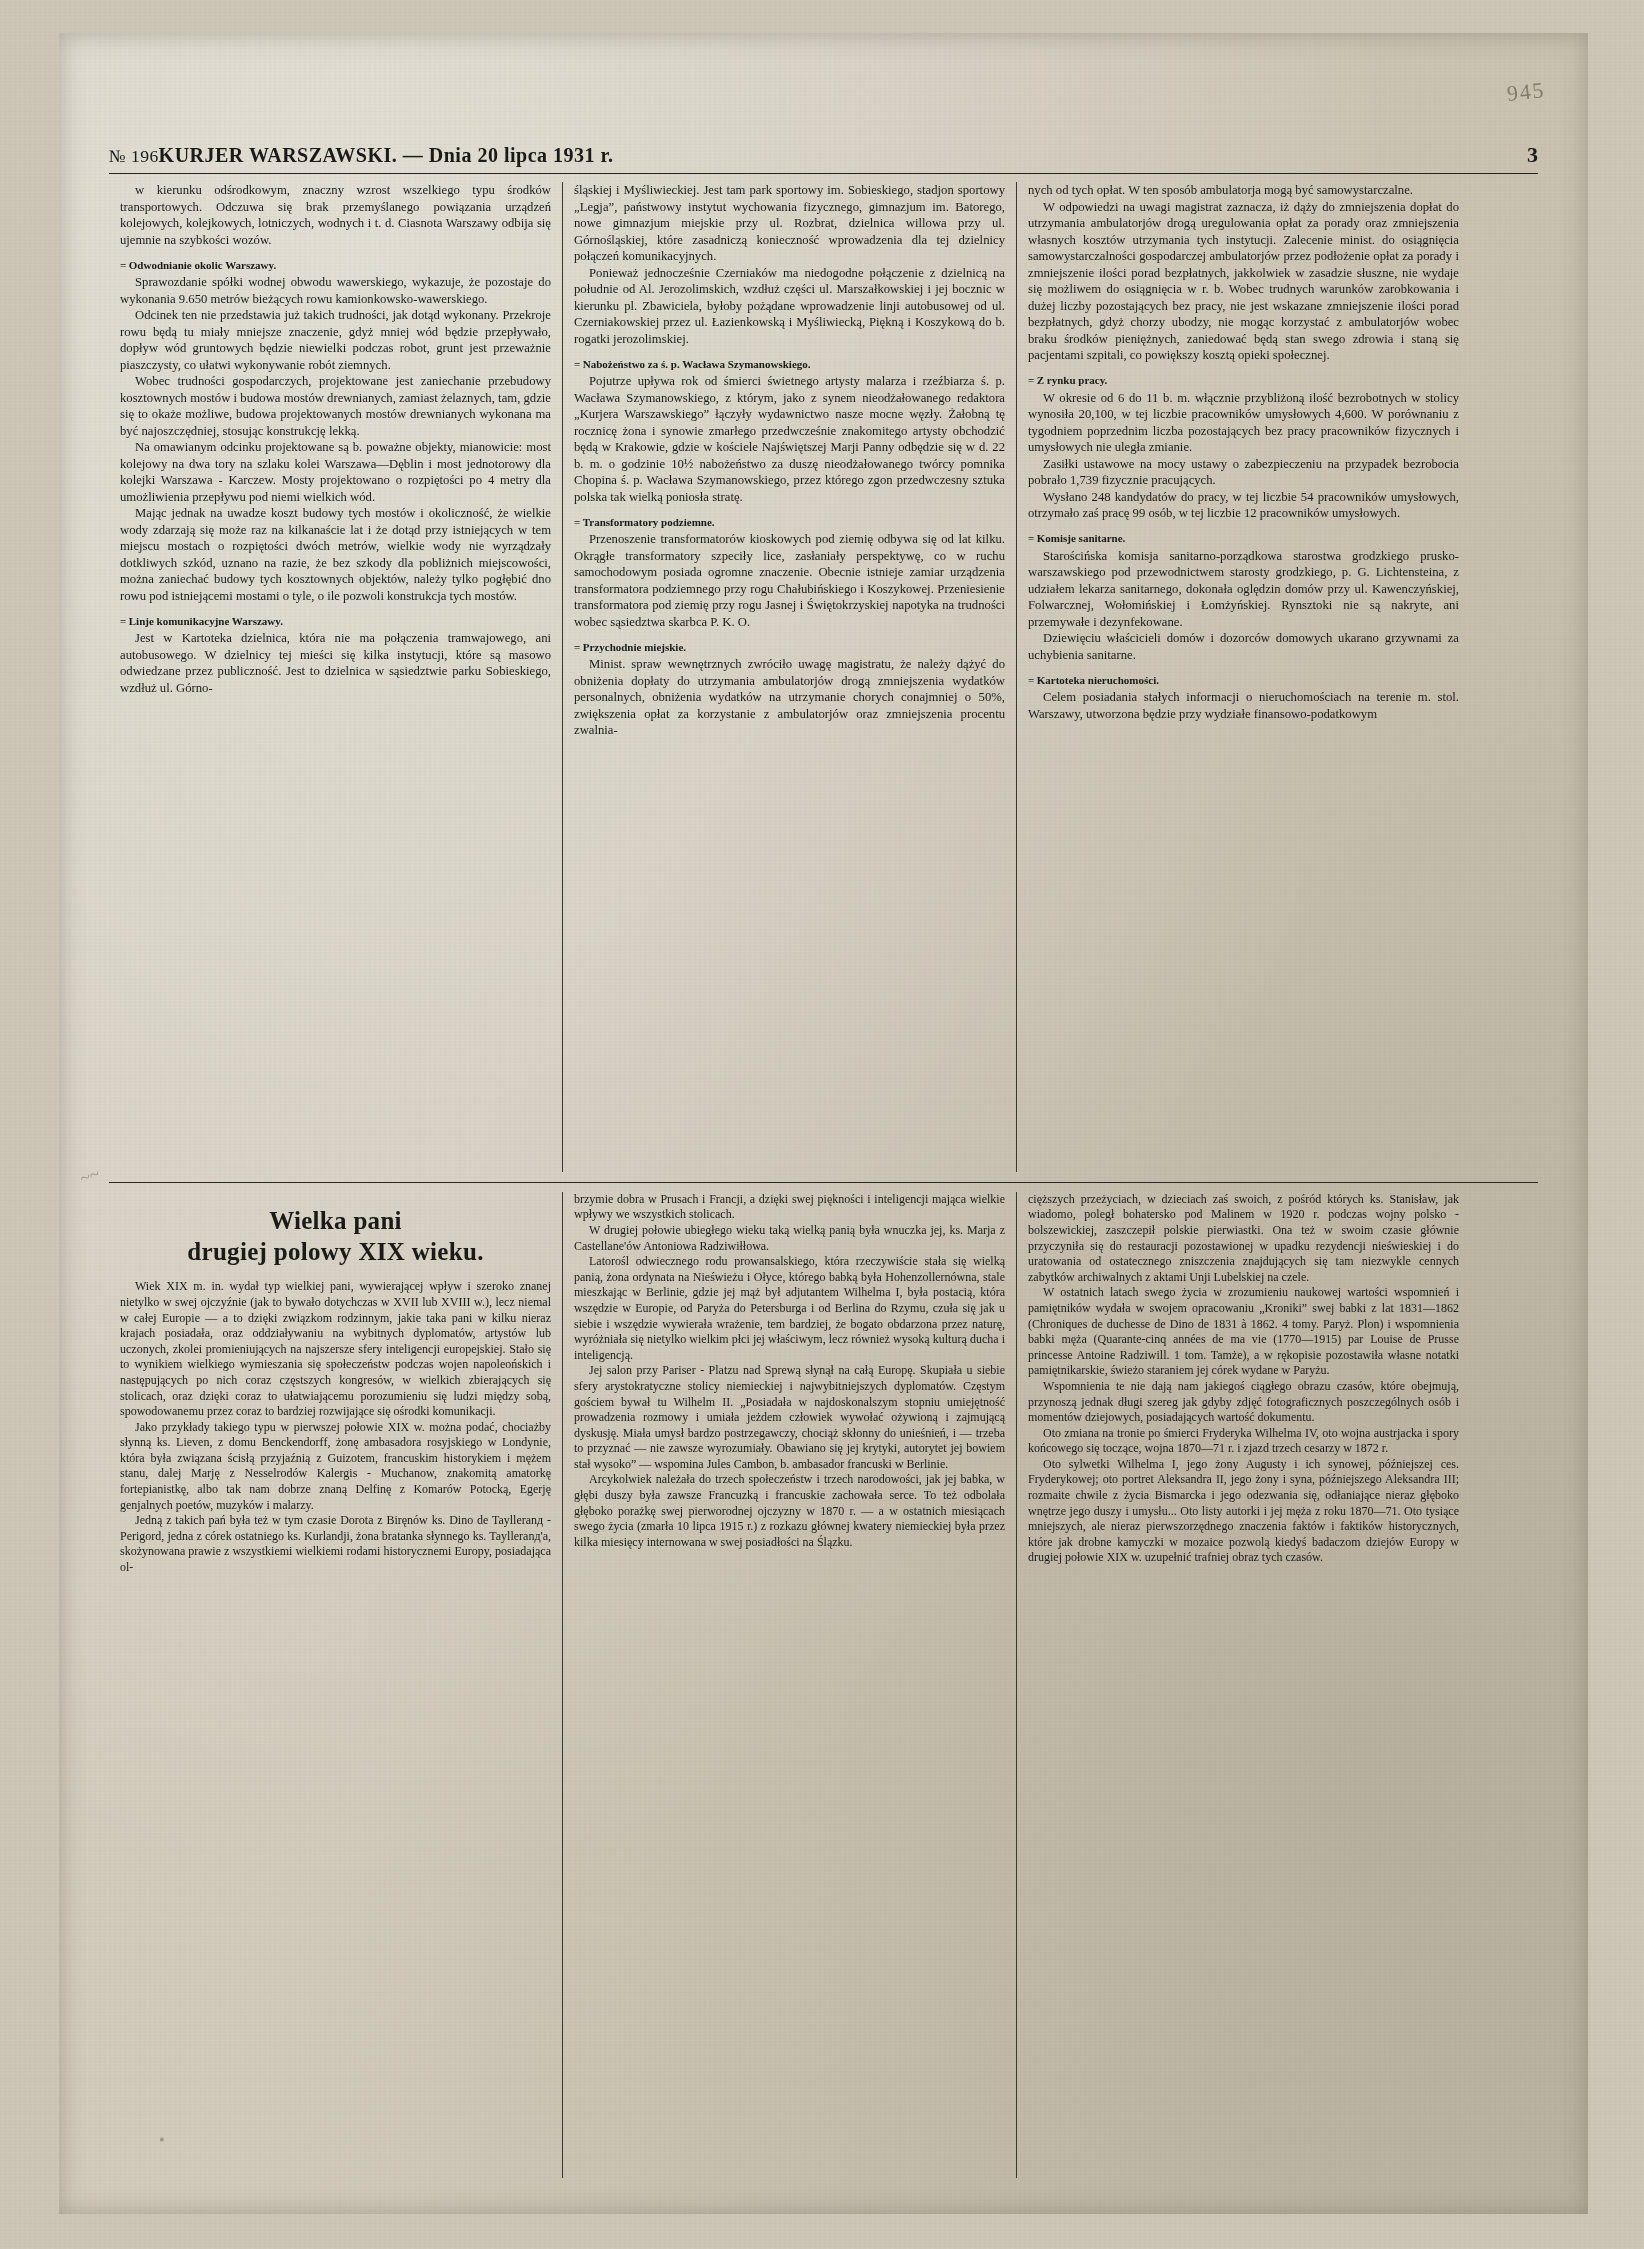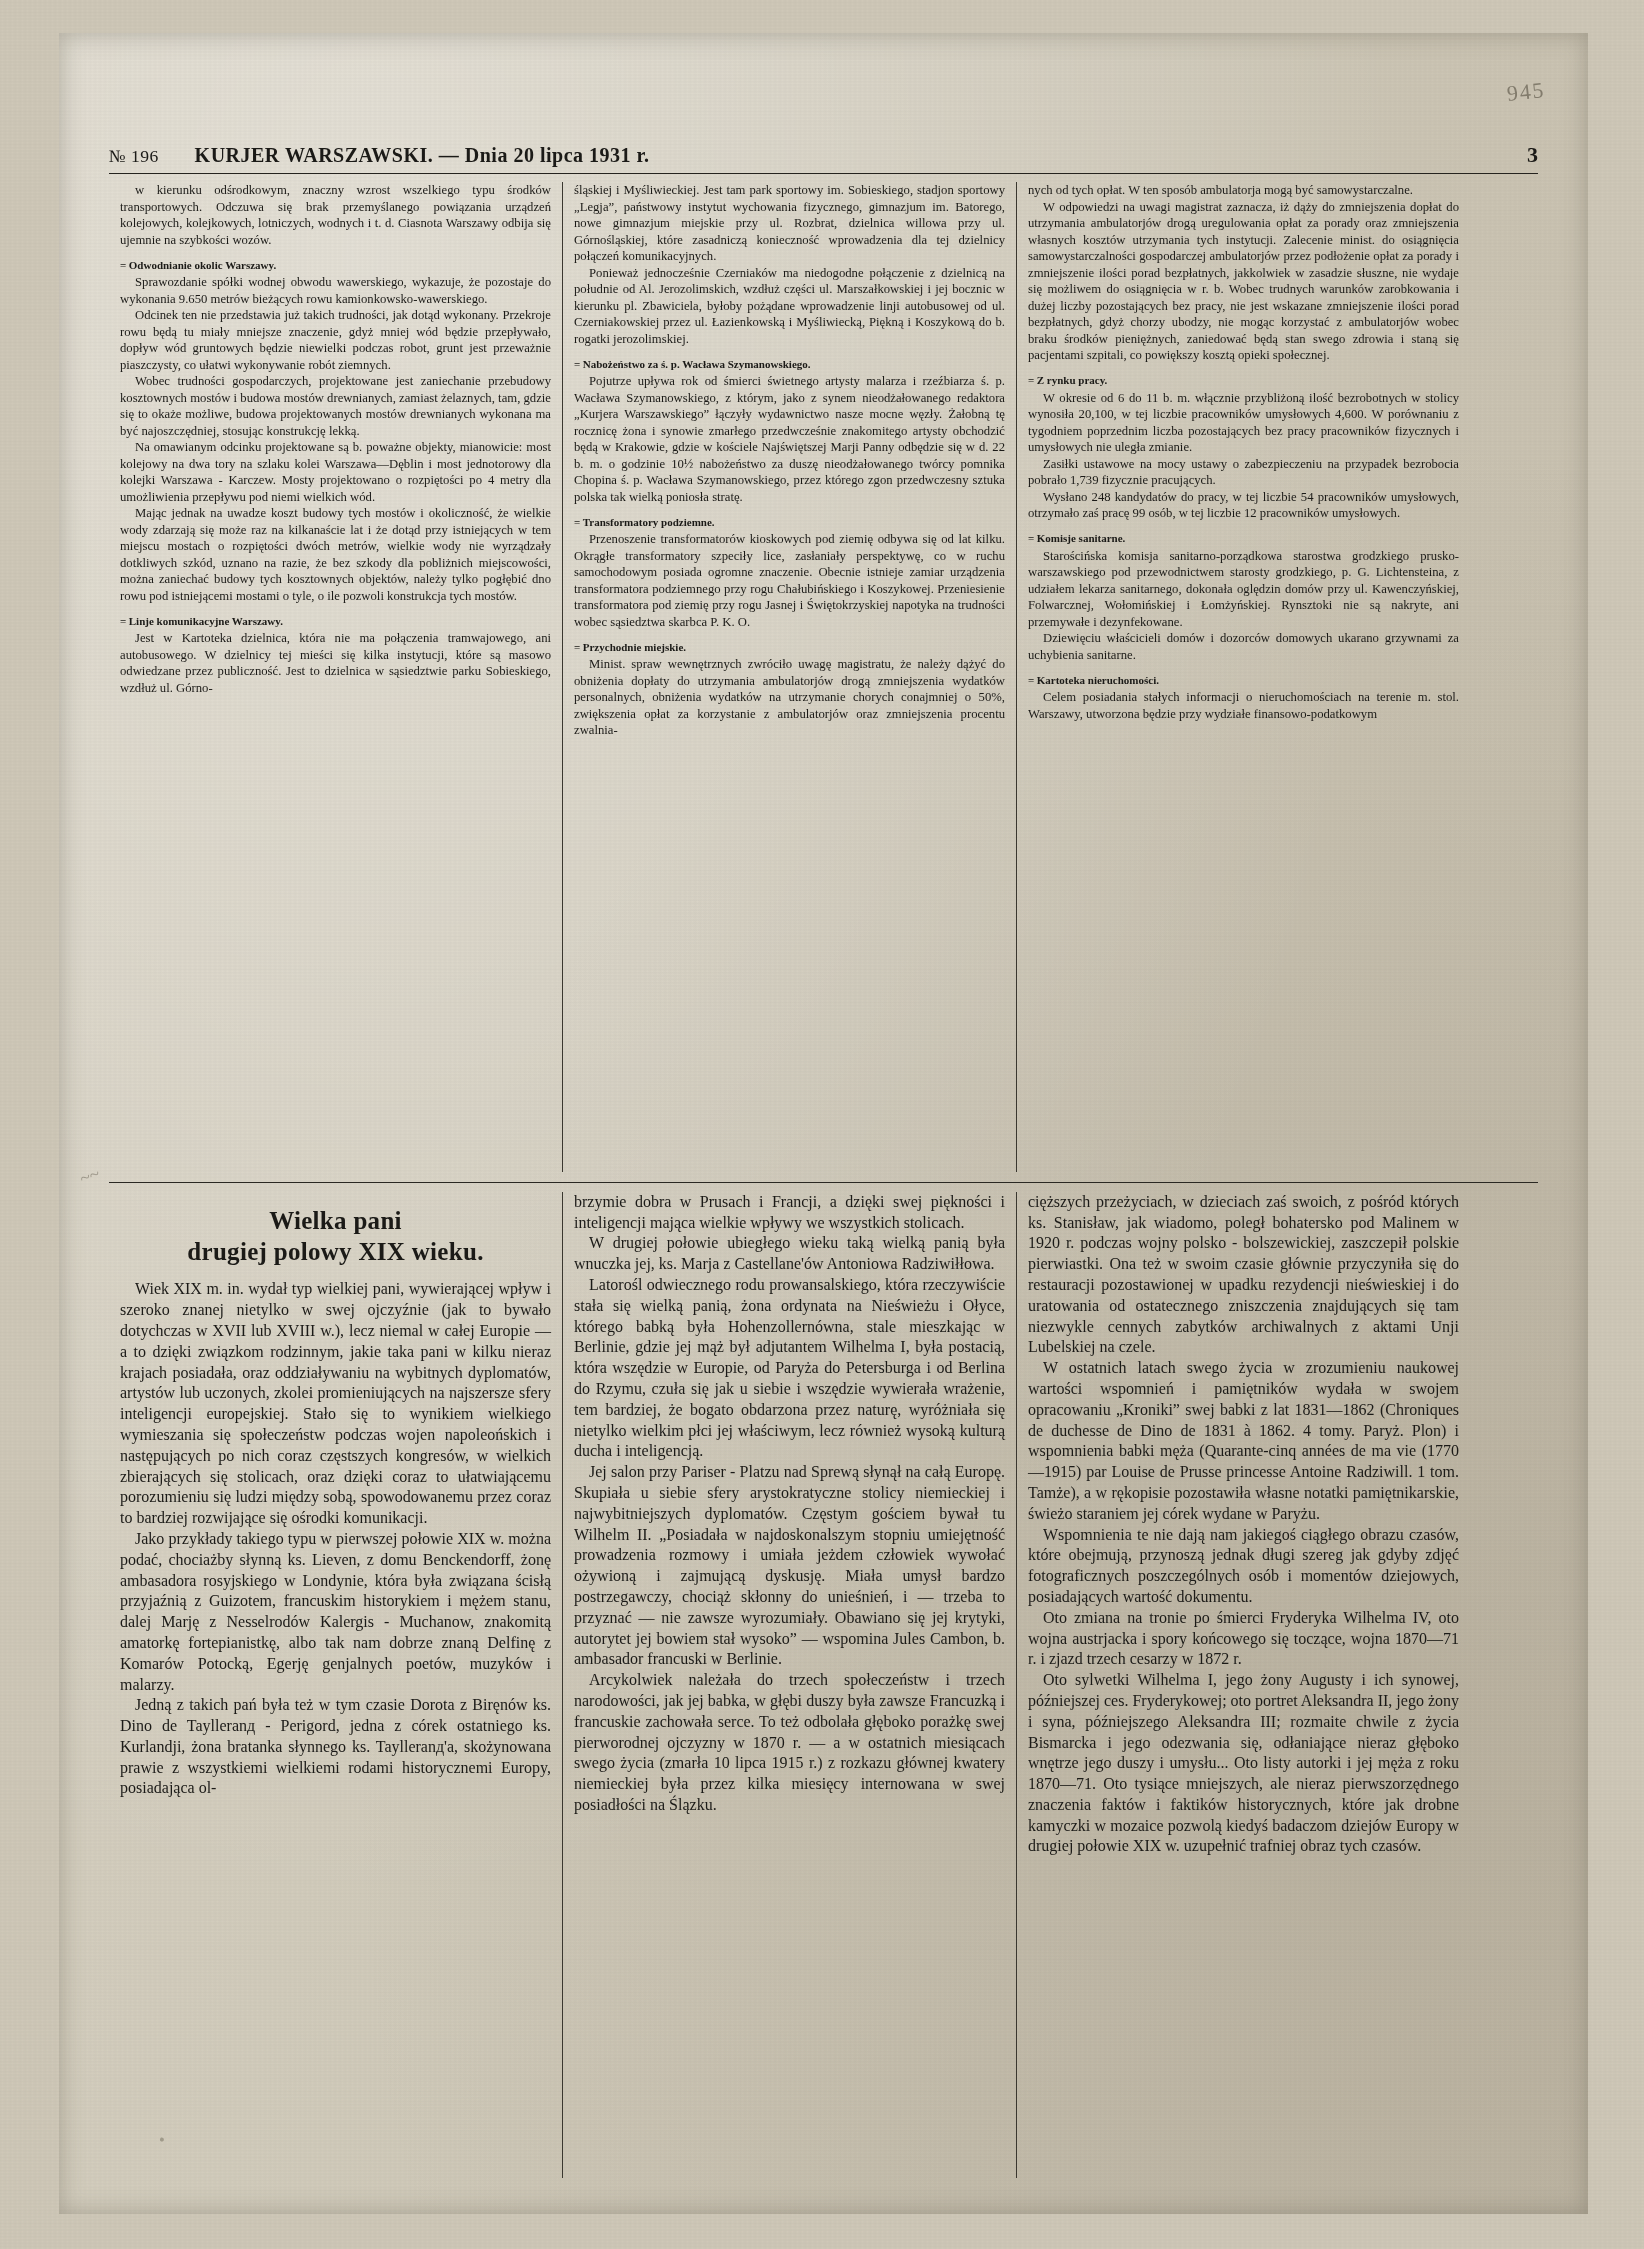--- a/index.html
+++ b/index.html
@@ -47,21 +47,20 @@
   }
   
   .masthead {
     display: flex;
     align-items: baseline;
     justify-content: space-between;
     border-bottom: 1.7px solid #25231e;
     padding-bottom: 5px;
     margin-bottom: 8.4px;
     font-family: "Liberation Serif", serif;
-    gap: 36px;
   }
   .masthead .issue {
     font-size: 17.6px;
     letter-spacing: 0.4px;
     font-weight: 400;
   }
   .masthead .title {
     font-size: 20px;
     font-weight: 700;
     letter-spacing: 0.5px;
@@ -128,21 +127,21 @@
   }
   .feature-credit {
     font-size: 10.5px;
     line-height: 1.22;
     text-align: justify;
     margin-bottom: 8.4px;
     border-bottom: 0.8px solid #33302a;
     padding-bottom: 7.5px;
   }
   .lbody {
-    font-size: 16px;
+    font-size: 12px;
     line-height: 1.30;
     text-align: justify;
     hyphens: auto;
   }
   .lbody p { margin: 0; text-indent: 15px; }
   .lbody p.noindent { text-indent: 0; }
   
   .margin-mark {
     position: absolute;
     font-family: "Liberation Serif", serif;

